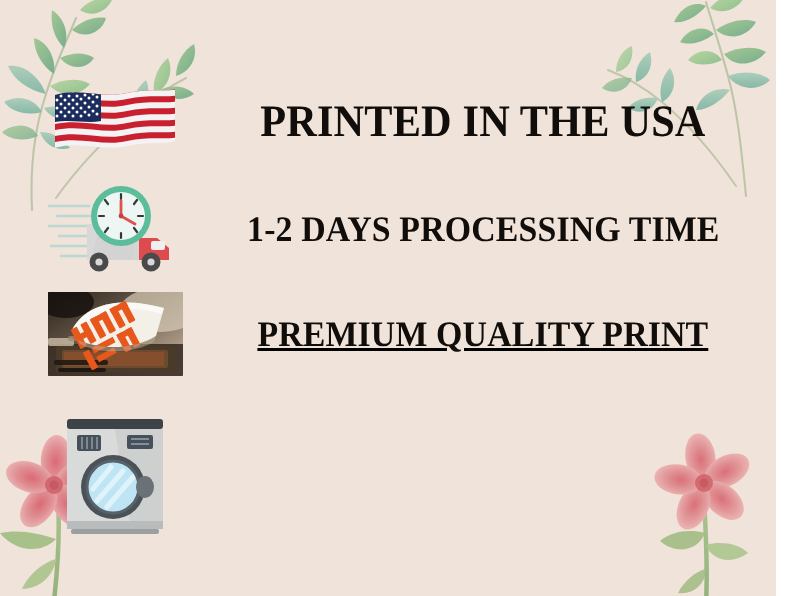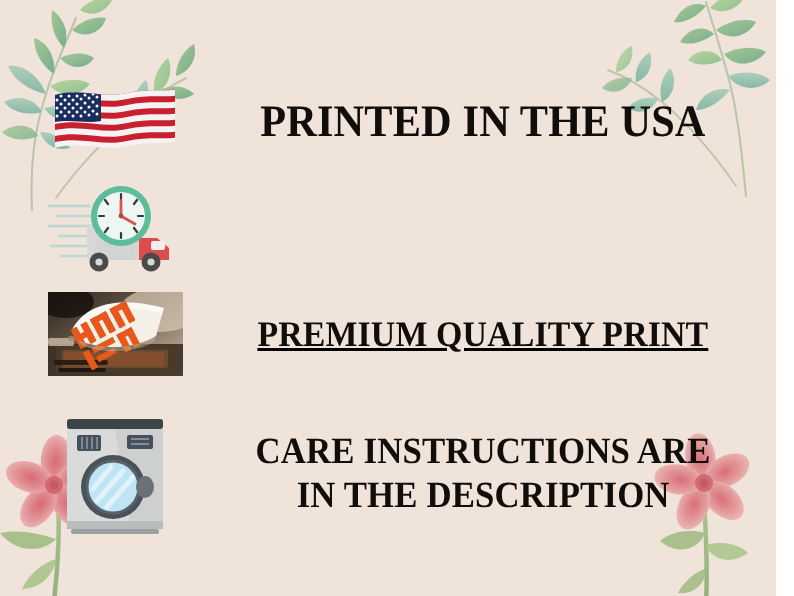--- a/index.html
+++ b/index.html
@@ -310,20 +310,23 @@
           <line x1="58" y1="20" x2="61" y2="24"></line>
           <line x1="87" y1="48" x2="90" y2="52"></line>
           <line x1="90" y1="20" x2="87" y2="24"></line>
           <line x1="61" y1="48" x2="58" y2="52"></line>
         </g>
         <line x1="74" y1="36" x2="74" y2="21" stroke="#d9534f" stroke-width="2.8" stroke-linecap="round"></line>
         <line x1="74" y1="36" x2="88" y2="44" stroke="#d9534f" stroke-width="2.8" stroke-linecap="round"></line>
         <circle cx="74" cy="36" r="2.4" fill="#b44"></circle>
       </svg>
     </div>
+    <div class="text-cell" id="text-processing">
+      <div class="headline" style="color: rgb(16, 13, 11);">1-2 DAYS PROCESSING TIME</div>
+    </div>
   </div>
 
   <div class="row" id="row-quality">
     <div class="icon-cell">
       <svg class="icon-art" width="135" height="84" viewBox="0 0 135 84">
         <defs>
           <clipPath id="photoClip">
               <rect x="0" y="0" width="135" height="84" rx="1"></rect>
             </clipPath>
           <linearGradient id="bgPhoto" x1="0" y1="0" x2="1" y2="1">
@@ -406,19 +409,15 @@
         <g stroke="#e6f6fd" stroke-width="5" stroke-linecap="round" opacity="0.85">
           <line x1="36" y1="90" x2="62" y2="60"></line>
           <line x1="46" y1="96" x2="72" y2="66"></line>
           <line x1="32" y1="78" x2="50" y2="56"></line>
         </g>
         <circle cx="52" cy="76" r="26" fill="none" stroke="#58626a" stroke-width="3"></circle>
 
         <ellipse cx="84" cy="76" rx="9" ry="11" fill="#6a7278"></ellipse>
       </svg>
     </div>
-    <div class="text-cell" id="text-care">
-      <div class="headline" style="color: rgb(16, 13, 11);">CARE INSTRUCTIONS ARE
-IN THE DESCRIPTION</div>
-    </div>
   </div>
 
 </div>
 
 </body></html>

